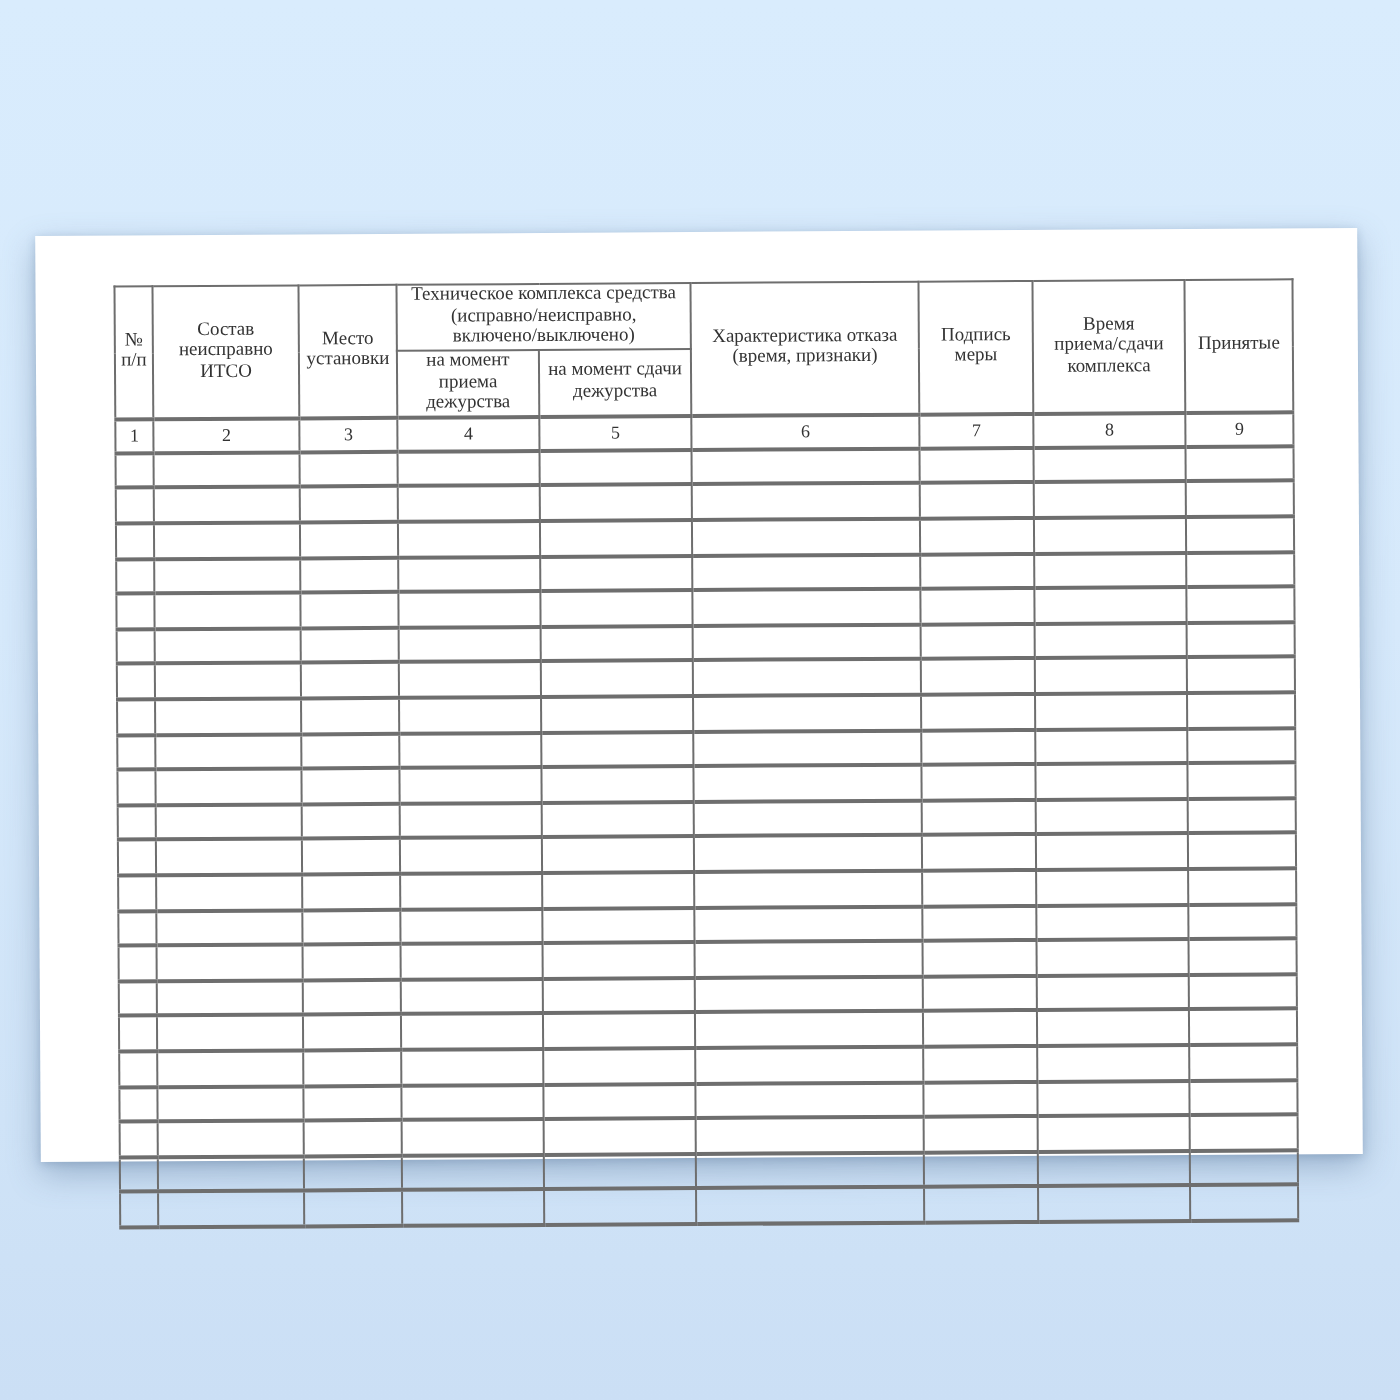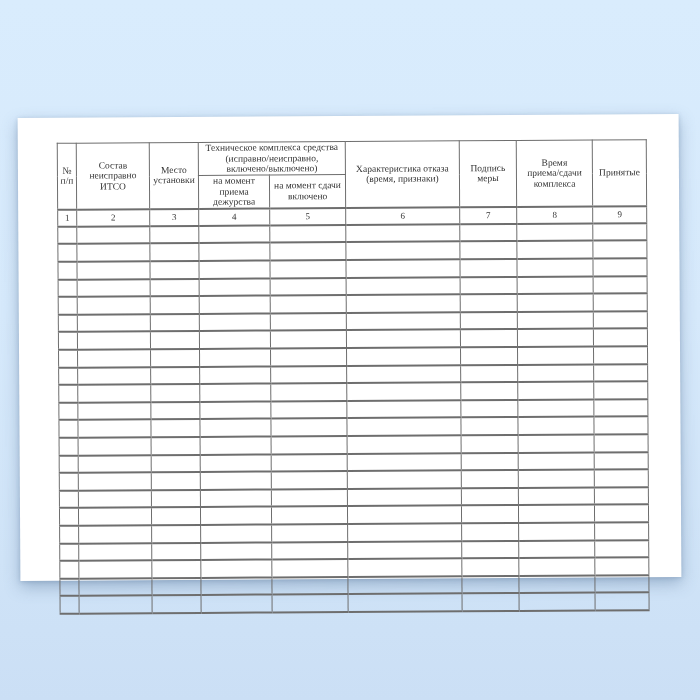--- a/index.html
+++ b/index.html
@@ -101,21 +101,21 @@
 меры</th>
           <th rowspan="2">Время
 приема/сдачи
 комплекса</th>
           <th rowspan="2">Принятые</th>
         </tr>
         <tr class="hdr-sub">
           <th>на момент приема
 дежурства</th>
           <th>на момент сдачи
-включено</th>
+дежурства</th>
         </tr>
         <tr class="nums">
           <td>1</td>
           <td>2</td>
           <td>3</td>
           <td>4</td>
           <td>5</td>
           <td>6</td>
           <td>7</td>
           <td>8</td>

